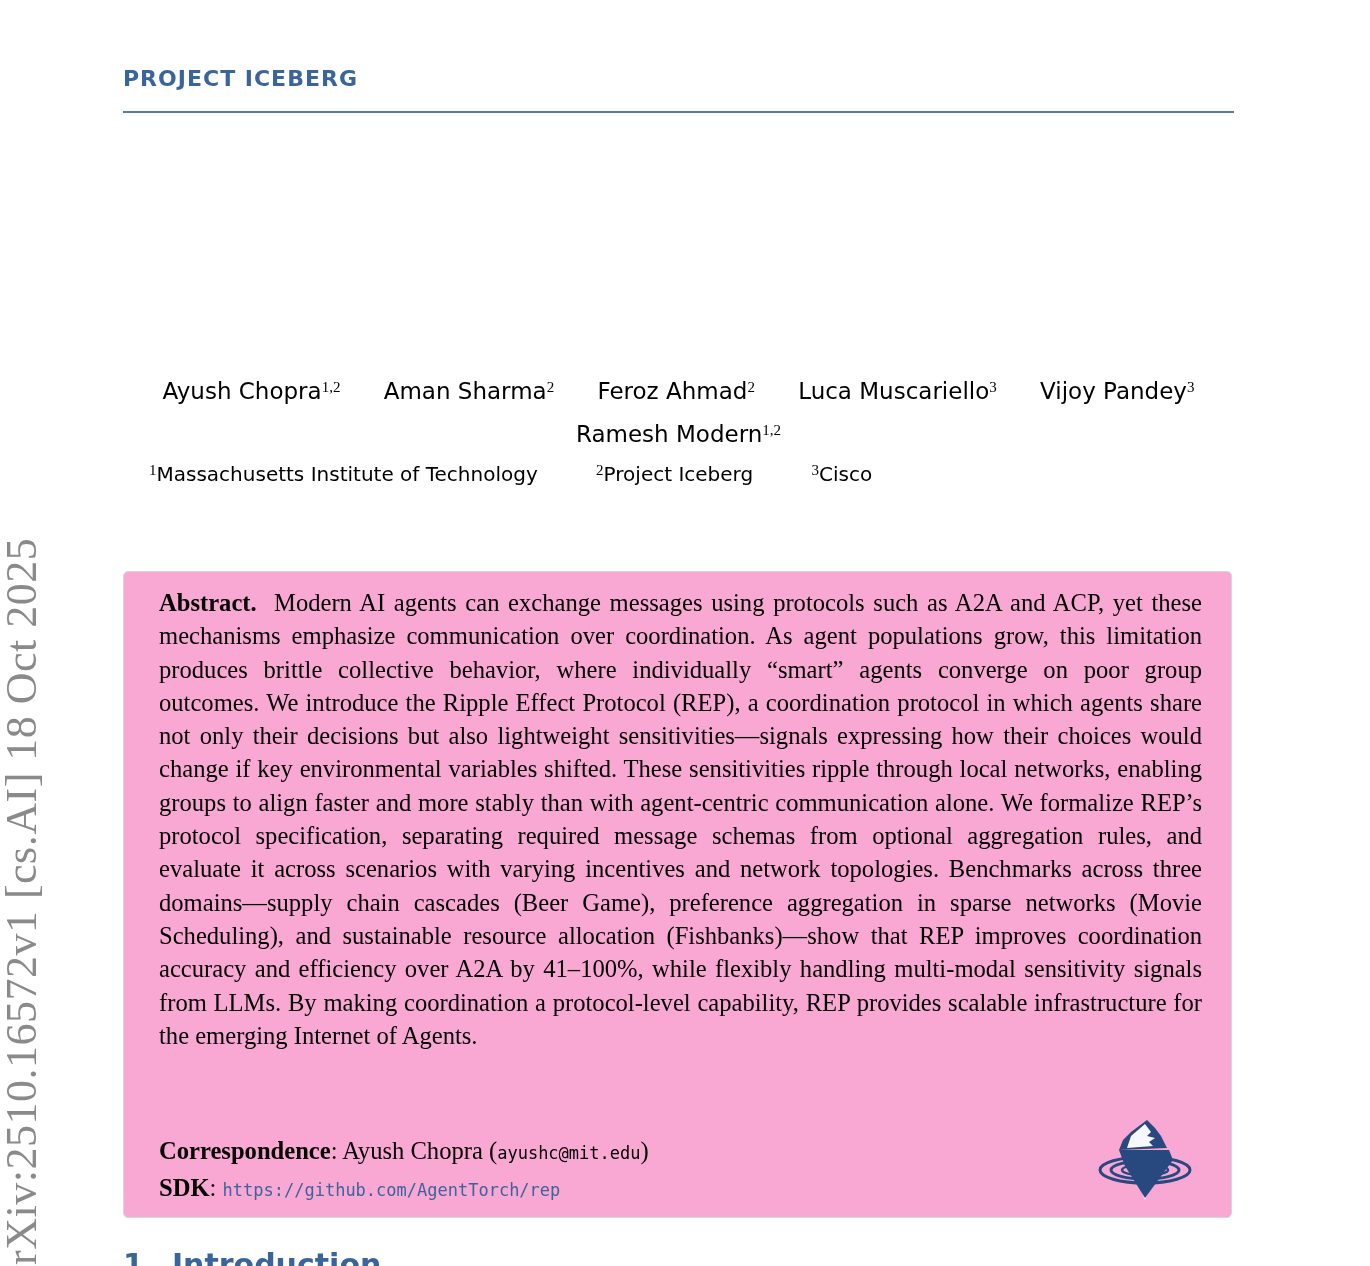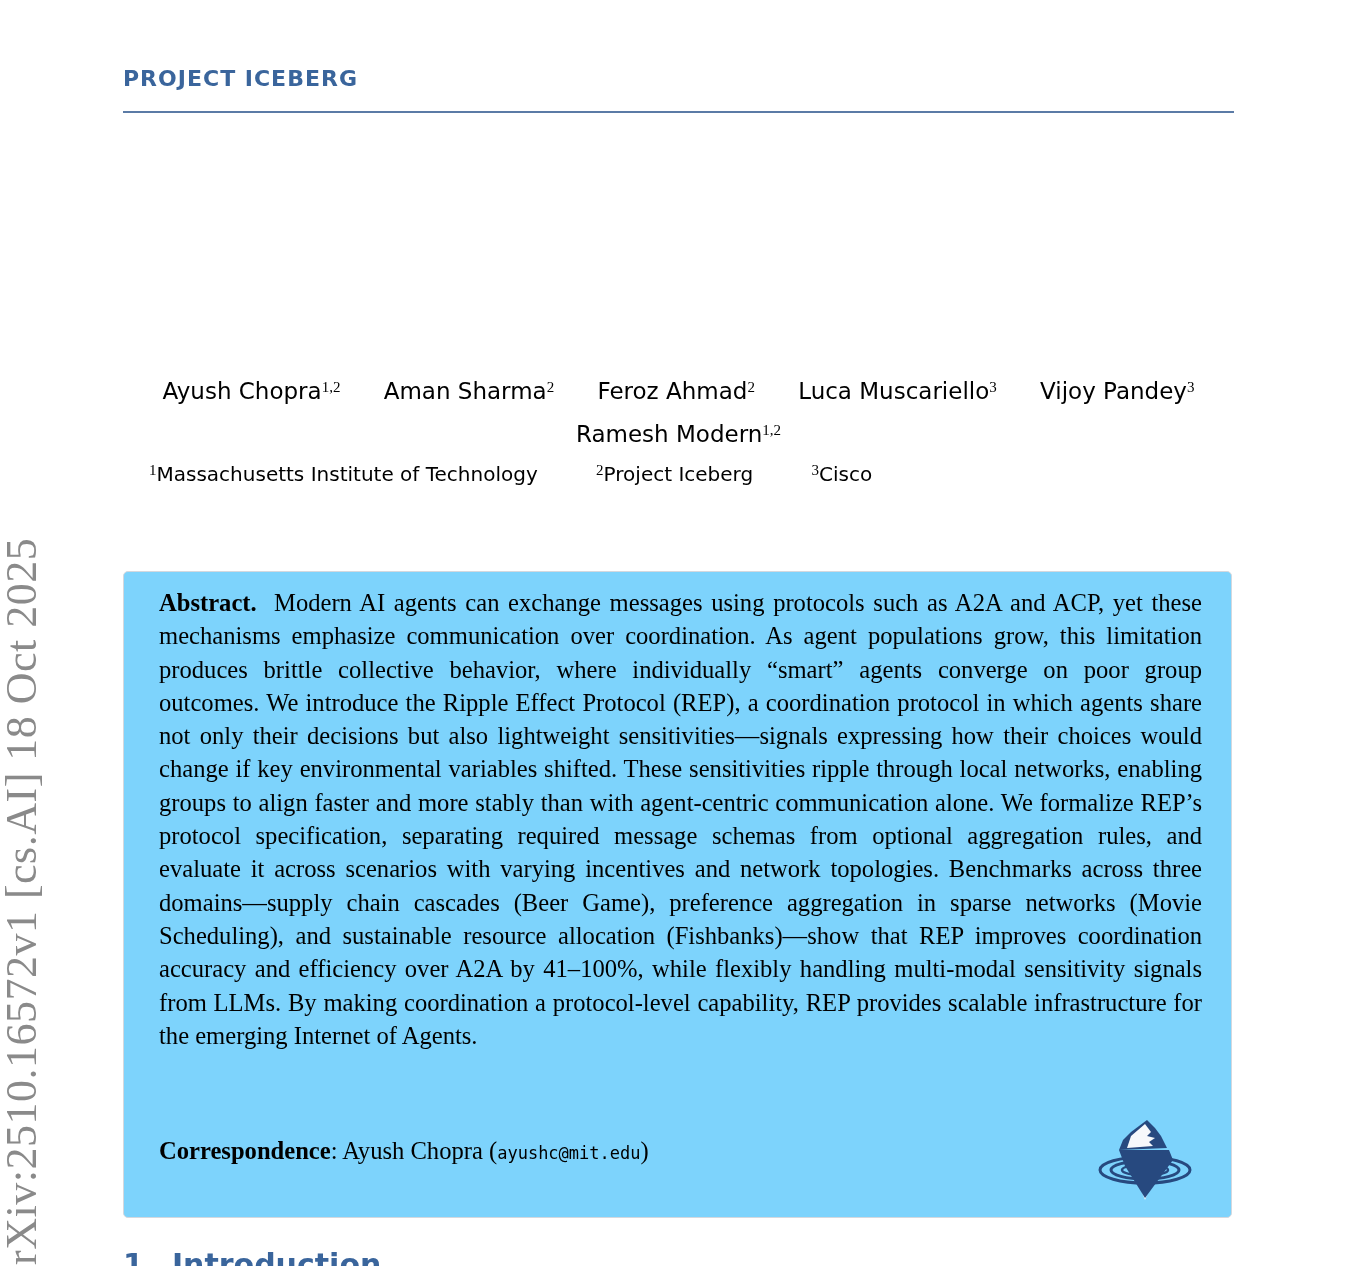--- a/index.html
+++ b/index.html
@@ -96,21 +96,21 @@
       display: inline-block;
       margin: 0 26px;
       white-space: nowrap;
     }
     .abstract-box {
       position: absolute;
       left: 123px;
       top: 571px;
       width: 1109px;
       height: 647px;
-      background: #7dd3fc;
+      background: #f9a8d4;
       border: 1px solid #d4d8de;
       border-radius: 5px;
       box-sizing: border-box;
     }
     .abstract-text {
       position: absolute;
       left: 35px;
       top: 14px;
       width: 1043px;
       font-family: "Liberation Serif", serif;
@@ -190,20 +190,21 @@
   <span class="affil"><sup>1</sup><span>Massachusetts Institute of Technology</span></span>
   <span class="affil"><sup>2</sup><span>Project Iceberg</span></span>
   <span class="affil"><sup>3</sup><span>Cisco</span></span>
 </div>
 
 <div class="abstract-box">
   <div class="abstract-text"><span class="lead">Abstract.</span>&nbsp; <span>Modern AI agents can exchange messages using protocols such as A2A and ACP, yet these mechanisms emphasize communication over coordination. As agent populations grow, this limitation produces brittle collective behavior, where individually “smart” agents converge on poor group outcomes. We introduce the Ripple Effect Protocol (REP), a coordination protocol in which agents share not only their decisions but also lightweight sensitivities—signals expressing how their choices would change if key environmental variables shifted. These sensitivities ripple through local networks, enabling groups to align faster and more stably than with agent-centric communication alone. We formalize REP’s protocol specification, separating required message schemas from optional aggregation rules, and evaluate it across scenarios with varying incentives and network topologies. Benchmarks across three domains—supply chain cascades (Beer Game), preference aggregation in sparse networks (Movie Scheduling), and sustainable resource allocation (Fishbanks)—show that REP improves coordination accuracy and efficiency over A2A by 41–100%, while flexibly handling multi-modal sensitivity signals from LLMs. By making coordination a protocol-level capability, REP provides scalable infrastructure for the emerging Internet of Agents.</span></div>
 
   <div class="meta">
     <div><b>Correspondence</b>: <span>Ayush Chopra</span> (<span class="mono">ayushc@mit.edu</span>)</div>
+    <div><b>SDK</b>: <a class="link mono">https://github.com/AgentTorch/rep</a></div>
   </div>
 
   <svg class="logo" viewBox="0 0 96 86" xmlns="http://www.w3.org/2000/svg">
 
     <ellipse cx="48" cy="52" rx="45" ry="13" fill="none" stroke="#27497f" stroke-width="3"></ellipse>
     <ellipse cx="48" cy="52" rx="34" ry="9" fill="none" stroke="#27497f" stroke-width="3"></ellipse>
     <ellipse cx="48" cy="52" rx="23" ry="5.5" fill="none" stroke="#27497f" stroke-width="2.5"></ellipse>
 
     <polygon points="30,36 66,36 48,82" fill="#f6f8fb"></polygon>
 

